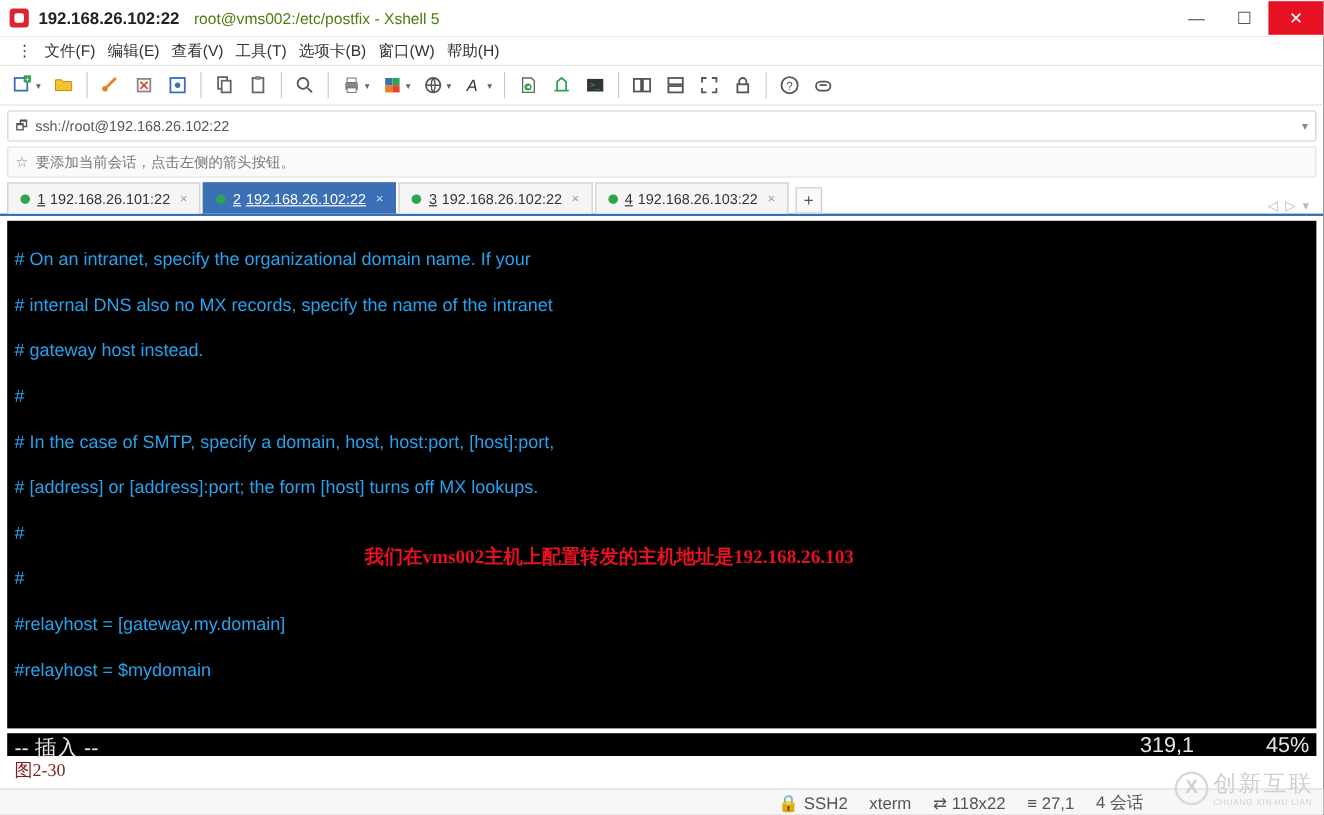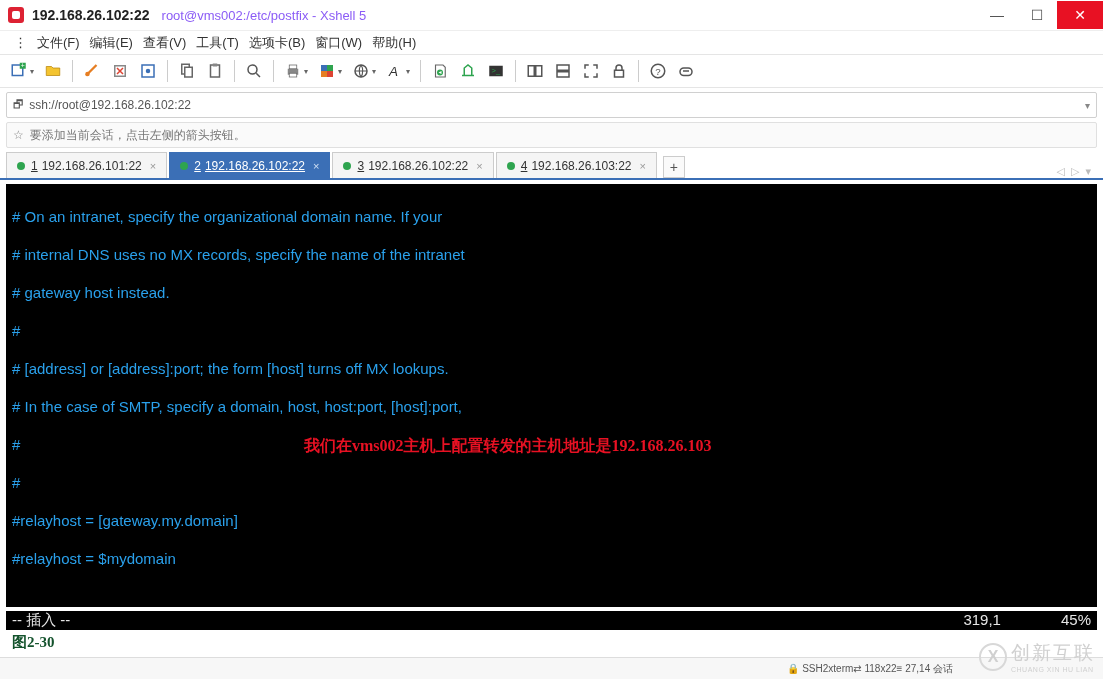--- a/index.html
+++ b/index.html
@@ -1,21 +1,21 @@
 <!DOCTYPE html>
 <html><head>
 <meta charset="utf-8">
 <style>
 * { margin:0; padding:0; box-sizing:border-box; font-family:"Microsoft YaHei",Tahoma,Arial,sans-serif; }
 body { width:1103px; height:679px; background:#fff; overflow:hidden; font-size:12px; color:#333; position:relative; }
 .titlebar { height:30px; display:flex; align-items:center; padding:0 0 0 8px; background:#fff; }
 .titlebar .app-icon { width:16px; height:16px; background:#d23; border-radius:3px; margin-right:8px; position:relative; }
 .titlebar .app-icon::after { content:""; position:absolute; width:8px; height:8px; background:#fff; border-radius:2px; top:4px; left:4px; }
 .titlebar .title { font-weight:bold; font-size:14px; color:#222; margin-right:12px; }
-.titlebar .subtitle { color:#8b5cf6; font-size:13px; }
+.titlebar .subtitle { color:#4d7c0f; font-size:13px; }
 .titlebar .win-controls { margin-left:auto; display:flex; }
 .titlebar .win-btn { width:40px; height:28px; display:flex; align-items:center; justify-content:center; font-size:14px; color:#555; }
 .titlebar .win-close { background:#e81123; color:#fff; width:46px; }
 .menubar { height:24px; display:flex; align-items:center; border-top:1px solid #eee; padding:0 6px; gap:2px; }
 .menubar .menu-item { padding:2px 4px; font-size:13px; color:#333; }
 .toolbar { height:34px; display:flex; align-items:center; padding:0 6px; gap:2px; border-top:1px solid #e5e5e5; border-bottom:1px solid #e5e5e5; }
 .tbtn { padding:3px 4px; display:flex; align-items:center; color:#444; }
 .tbtn svg { width:18px; height:18px; }
 .tsep { width:1px; height:22px; background:#ccc; margin:0 4px; }
 .dd::after { content:"▾"; font-size:8px; margin-left:2px; color:#666; }
@@ -30,25 +30,25 @@
 .tab.active { background:#3b6fb6; color:#fff; border-color:#3b6fb6; }
 .tab.active .label { text-decoration:underline; }
 .tab .close { margin-left:8px; color:#999; font-size:11px; }
 .tab.active .close { color:#cfe0f5; }
 .tab .num { text-decoration:underline; margin-right:4px; }
 .tab-add { width:22px; height:22px; border:1px solid #ccc; display:flex; align-items:center; justify-content:center; margin-left:4px; color:#555; font-size:14px; background:#fafafa; }
 .tab-nav { margin-left:auto; display:flex; gap:6px; color:#bbb; font-size:11px; padding-right:6px; }
 .terminal { background:#000; color:#2aa1ec; font-family:Consolas,"Courier New",monospace; font-size:15px; line-height:19px; padding:4px 6px; height:423px; overflow:hidden; position:relative; white-space:pre; margin:4px 6px; }
 .term-line { height:19px; }
 .annot { position:absolute; color:#e81123; font-weight:bold; font-family:"Microsoft YaHei"; font-size:16px; }
-.statusline { background:#000; color:#e6e6e6; font-family:Consolas,monospace; font-size:15px; height:19px; display:flex; padding:0 6px; margin:0 6px; }
+.statusline { background:#000; color:#e6e6e6; font-family:Consolas,monospace; font-size:18px; height:19px; display:flex; padding:0 6px; margin:0 6px; }
 .statusline .right { margin-left:auto; display:flex; gap:60px; }
 .bottom-caption { height:24px; display:flex; align-items:center; padding:0 6px; margin:0 6px; }
-.bottom-caption .cap { color:#14532d; font-weight:bold; font-size:15px; font-family:"Microsoft YaHei"; }
-.footer { position:absolute; bottom:0; left:0; right:0; height:22px; border-top:1px solid #ddd; display:flex; align-items:center; justify-content:flex-end; padding:0 150px 0 10px; font-size:10px; color:#555; background:#f7f7f7; }
+.bottom-caption .cap { color:#7f1d1d; font-weight:normal; font-size:15px; font-family:"Microsoft YaHei"; }
+.footer { position:absolute; bottom:0; left:0; right:0; height:22px; border-top:1px solid #ddd; display:flex; align-items:center; justify-content:flex-end; gap:18px; padding:0 150px 0 10px; font-size:14px; color:#555; background:#f7f7f7; }
 .watermark { position:absolute; right:8px; bottom:6px; color:#d0d0d0; font-size:13px; display:flex; align-items:center; gap:4px; }
 .watermark .wm-icon { width:28px; height:28px; border:2px solid #d8d8d8; border-radius:50%; display:flex; align-items:center; justify-content:center; font-weight:bold; color:#d0d0d0; font-size:16px; }
 </style>
 </head>
 <body>
 
 <div class="titlebar">
   <div class="app-icon"></div>
   <div class="title">192.168.26.102:22</div>
   <div class="subtitle">root@vms002:/etc/postfix - Xshell 5</div>
@@ -246,41 +246,41 @@
   <div class="tab-add">+</div>
   <div class="tab-nav">
     <span>◁</span>
     <span>▷</span>
     <span>▾</span>
   </div>
 </div>
 
 <div class="terminal">
 <div class="term-line"># On an intranet, specify the organizational domain name. If your</div>
-<div class="term-line"># internal DNS uses no MX records, specify the name of the intranet</div>
+<div class="term-line"># internal DNS also no MX records, specify the name of the intranet</div>
 <div class="term-line"># gateway host instead.</div>
 <div class="term-line">#</div>
+<div class="term-line"># In the case of SMTP, specify a domain, host, host:port, [host]:port,</div>
 <div class="term-line"># [address] or [address]:port; the form [host] turns off MX lookups.</div>
-<div class="term-line"># In the case of SMTP, specify a domain, host, host:port, [host]:port,</div>
 <div class="term-line">#</div>
 <div class="term-line">#</div>
 <div class="term-line">#relayhost = [gateway.my.domain]</div>
 <div class="term-line">#relayhost = $mydomain</div>
 
 
 
 
 
 
 
 
 
 
 
-<div class="annot" style="left:298px; top:252px;">我们在vms002主机上配置转发的主机地址是192.168.26.103</div>
+<div class="annot" style="left:298px; top:271px;">我们在vms002主机上配置转发的主机地址是192.168.26.103</div>
 </div>
 
 <div class="statusline">
   <span>-- 插入 --</span>
   <span class="right">
     <span>319,1</span>
     <span>45%</span>
   </span>
 </div>
 

